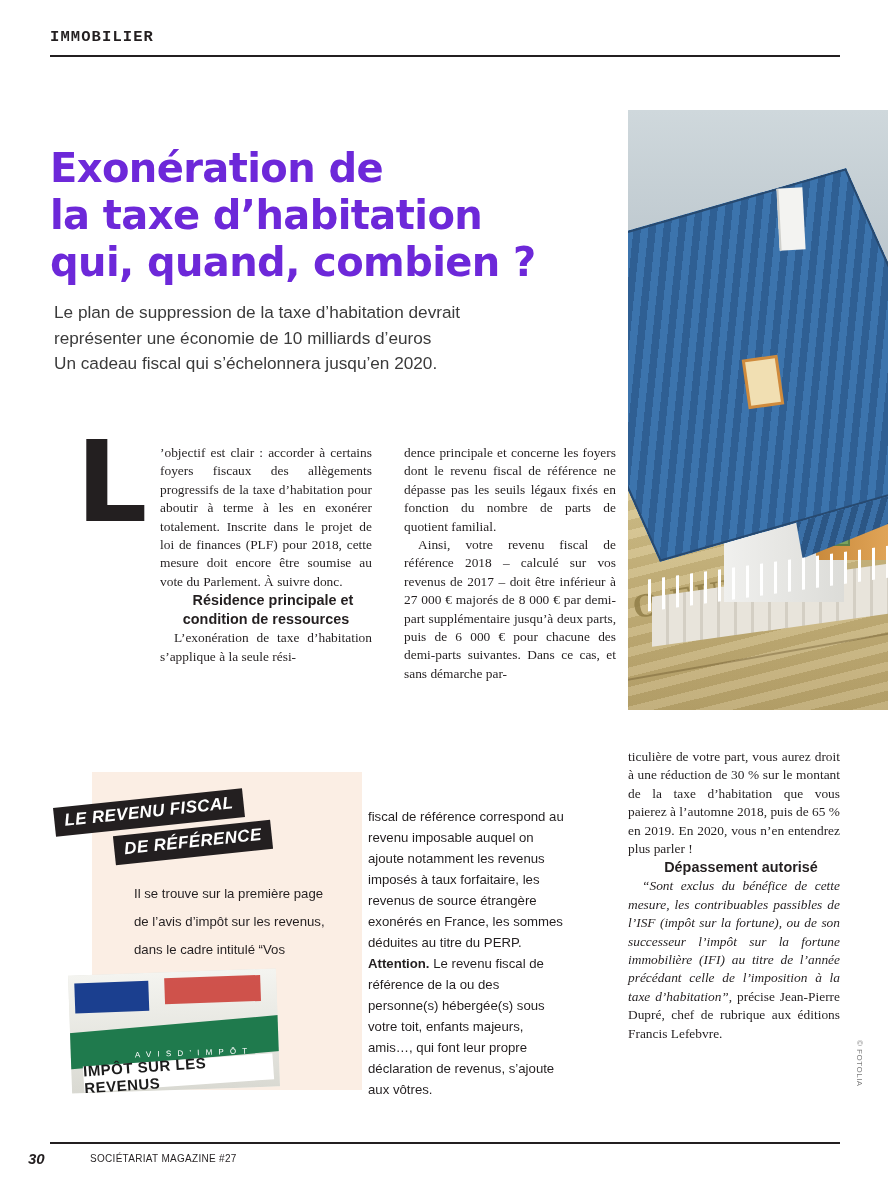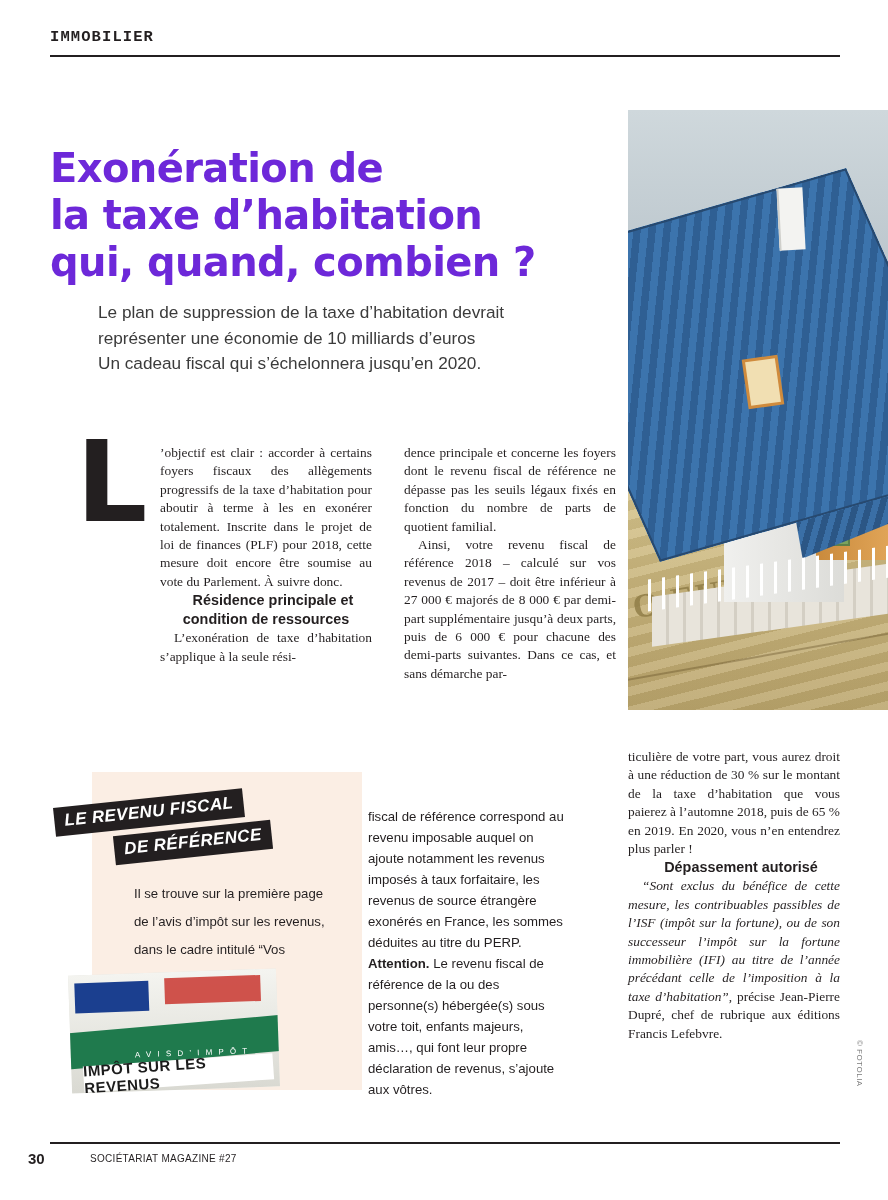--- a/index.html
+++ b/index.html
@@ -54,21 +54,20 @@
   
   .standfirst {
     position: absolute;
     left: 54px;
     top: 300px;
     width: 560px;
     font-family: "Liberation Sans", sans-serif;
     font-size: 17.2px;
     line-height: 25.6px;
     color: #3b3b3b;
-    margin-left: 44px;
   }
   .standfirst span { display: block; }
 
   
   .hero {
     position: absolute;
     left: 628px;
     top: 110px;
     width: 260px;
     height: 600px;
@@ -319,20 +318,21 @@
     width: 790px;
     border-top: 2px solid #231f20;
   }
   .page-num {
     position: absolute;
     left: 28px; top: 1150px;
     font-family: "Liberation Sans", sans-serif;
     font-weight: bold;
     font-size: 15px;
     color: #231f20;
+    font-style: italic;
   }
   .footer-title {
     position: absolute;
     left: 78px; top: 1153px;
     font-family: "Liberation Sans", sans-serif;
     font-size: 10px;
     letter-spacing: .3px;
     color: #231f20;
     margin-left: 12px;
   }

